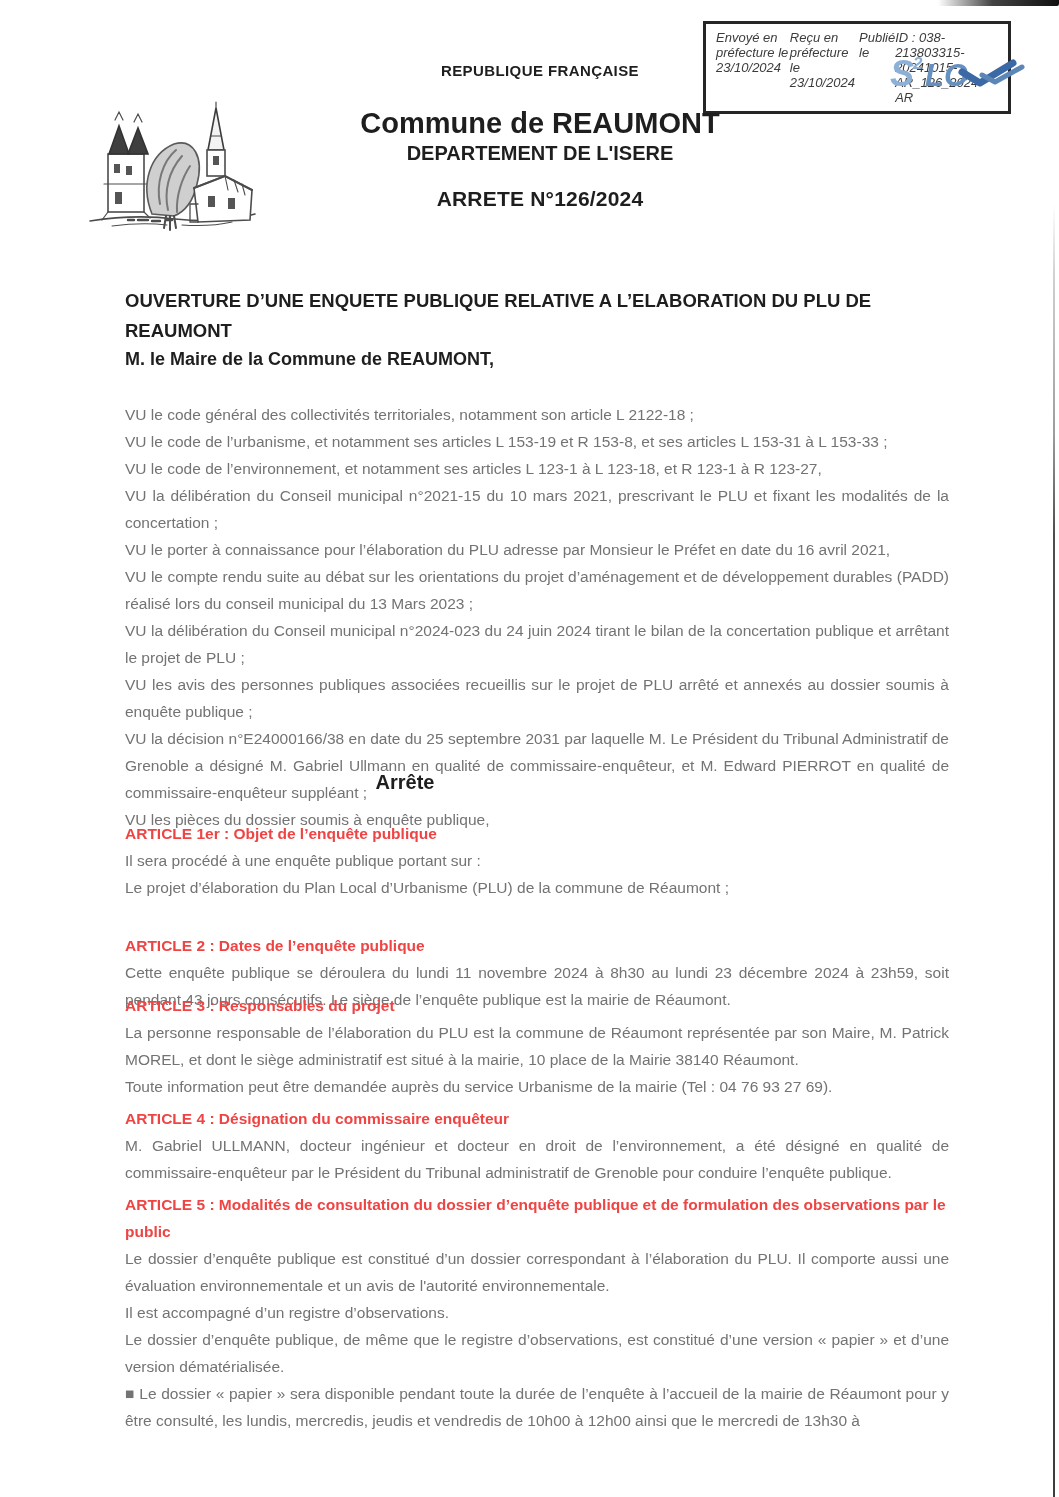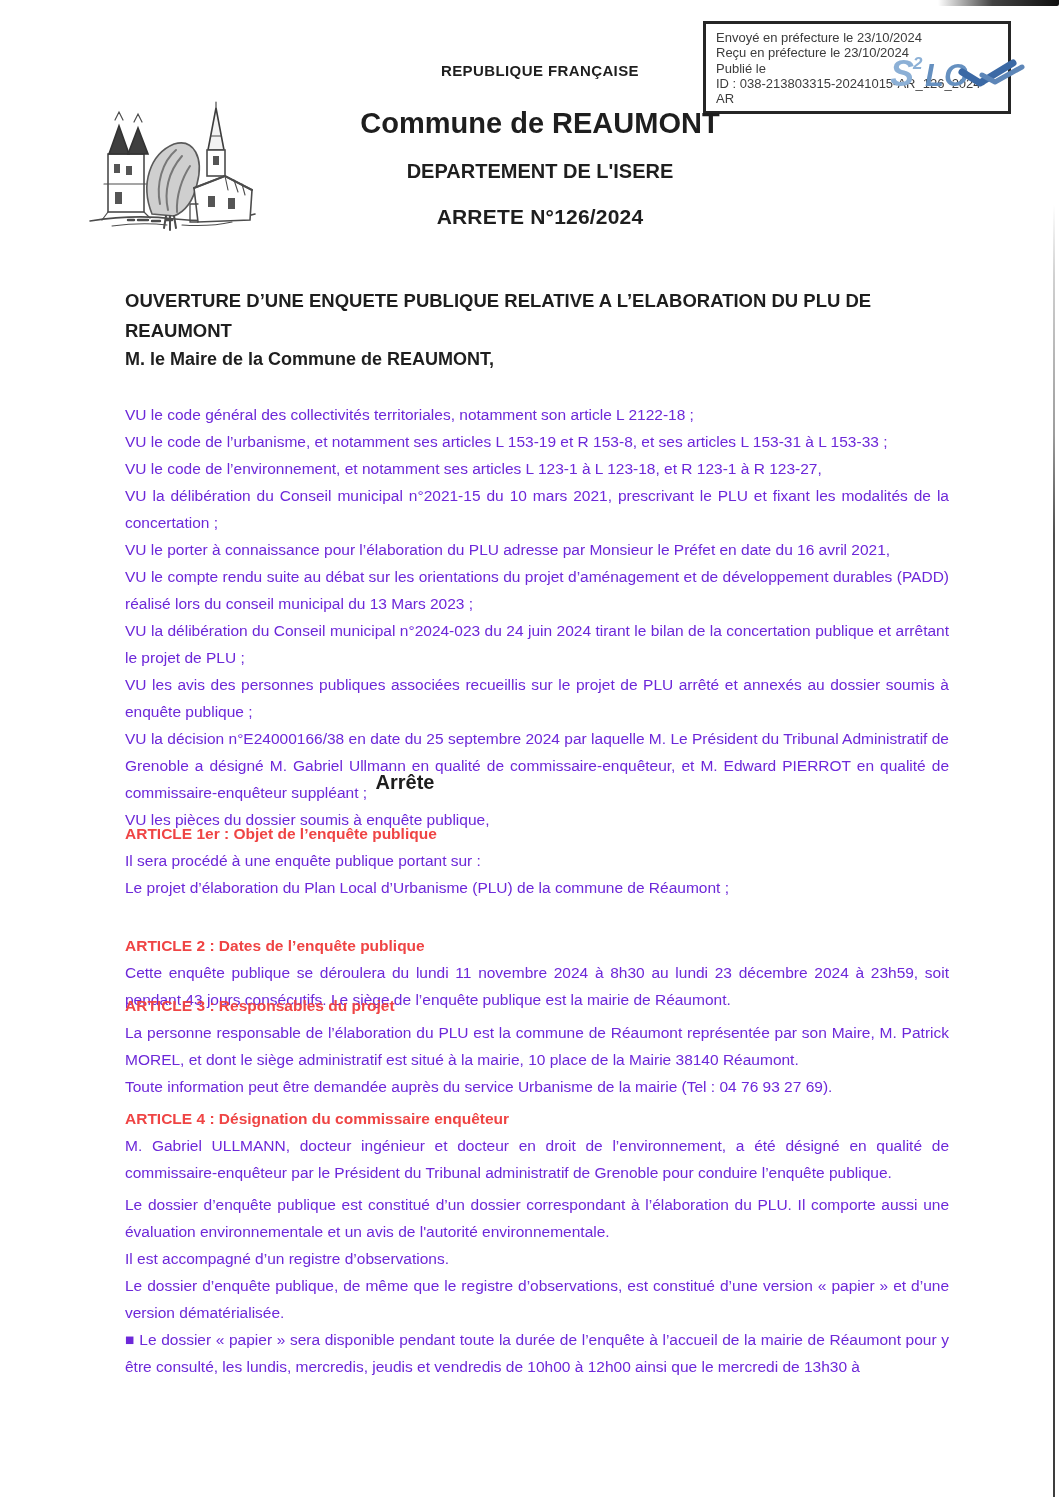--- a/index.html
+++ b/index.html
@@ -11,38 +11,38 @@
   
   .scan-smudge { position:absolute; left:938px; top:0; width:121px; height:6px;
     background:linear-gradient(90deg, rgba(20,20,20,0), rgba(20,20,20,.8) 45%, #101010);
     border-radius:0 0 2px 2px; }
   .scan-line { position:absolute; left:1053px; top:205px; width:2px; height:1292px;
     background:linear-gradient(180deg, rgba(90,90,90,0) 0, rgba(90,90,90,.28) 70px,
       rgba(75,75,75,.55) 230px, #4d4d4d 330px, #3d3d3d 100%); }
   
   .stamp-box { position:absolute; left:703px; top:21px; width:308px; height:93px;
     box-sizing:border-box; border:3px solid #262626; background:#fff;
-    padding:6px 10px 5px; display:flex; flex-direction:column; justify-content:space-between;
-    font-size:13px; color:#3c3c3c; line-height:15px; }
+    padding:6px 10px 5px; display:flex; flex-direction:row; justify-content:space-between;
+    font-size:13px; color:#3c3c3c; line-height:15px;font-style:italic; }
   .s2lo { position:absolute; left:890px; top:50px; width:150px; height:46px; }
   
   .sketch { position:absolute; left:82px; top:92px; width:180px; height:150px; }
   
   .header-center { position:absolute; left:120px; top:62px; width:840px; text-align:center; }
   .republic { font-size:15px; font-weight:bold; letter-spacing:.4px; }
   .commune  { margin-top:28px; font-size:29px; font-weight:bold;text-align:center; }
-  .departement { margin-top:20px; font-size:20px; font-weight:bold; }
+  .departement { margin-top:2px; font-size:20px; font-weight:bold; }
   .arrete-number { margin-top:22px; font-size:21px; font-weight:bold; letter-spacing:.2px; }
   
   .doc-title { position:absolute; left:125px; top:286px; width:824px; 
     font-size:18.5px; font-weight:bold; line-height:30px; }
   .salutation { position:absolute; left:125px; top:349px; font-size:18px; font-weight:bold; }
   .vu-block { position:absolute; left:125px; top:401px; width:824px; }
   .body-text, .vu-block p, .article p {
-    font-size:15.5px; line-height:27px; margin:0; text-align:justify; color:#6d28d9; }
+    font-size:15.5px; line-height:27px; margin:0; text-align:justify; color:#737373; }
   .arrete-heading { position:absolute; left:125px; top:771px; width:560px;
     text-align:center; font-size:20px; font-weight:bold; }
   .article { position:absolute; left:125px; width:824px; }
   .article h3 { margin:0; font-size:15.5px; line-height:27px; font-weight:bold; color:#ef4444; }
   .a1 { top:820px; } .a2 { top:905px;margin-top:27px; } .a3 { top:992px; } .a4 { top:1105px; } .a5 { top:1191px; }
 </style>
 </head>
 <body>
 
 <div class="page">
@@ -115,21 +115,21 @@
 
   <div class="vu-block">
     <p>VU le code général des collectivités territoriales, notamment son article L 2122-18 ;</p>
     <p>VU le code de l’urbanisme, et notamment ses articles L 153-19 et R 153-8, et ses articles L 153-31 à L 153-33 ;</p>
     <p>VU le code de l’environnement, et notamment ses articles L 123-1 à L 123-18, et R 123-1 à R 123-27,</p>
     <p>VU la délibération du Conseil municipal n°2021-15 du 10 mars 2021, prescrivant le PLU et fixant les modalités de la concertation ;</p>
     <p>VU le porter à connaissance pour l’élaboration du PLU adresse par Monsieur le Préfet en date du 16 avril 2021,</p>
     <p>VU le compte rendu suite au débat sur les orientations du projet d’aménagement et de développement durables (PADD) réalisé lors du conseil municipal du 13 Mars 2023 ;</p>
     <p>VU la délibération du Conseil municipal n°2024-023 du 24 juin 2024 tirant le bilan de la concertation publique et arrêtant le projet de PLU ;</p>
     <p>VU les avis des personnes publiques associées recueillis sur le projet de PLU arrêté et annexés au dossier soumis à enquête publique ;</p>
-    <p>VU la décision n°E24000166/38 en date du 25 septembre 2024 par laquelle M. Le Président du Tribunal Administratif de Grenoble a désigné M. Gabriel Ullmann en qualité de commissaire-enquêteur, et M. Edward PIERROT en qualité de commissaire-enquêteur suppléant ;</p>
+    <p>VU la décision n°E24000166/38 en date du 25 septembre 2031 par laquelle M. Le Président du Tribunal Administratif de Grenoble a désigné M. Gabriel Ullmann en qualité de commissaire-enquêteur, et M. Edward PIERROT en qualité de commissaire-enquêteur suppléant ;</p>
     <p>VU les pièces du dossier soumis à enquête publique,</p>
   </div>
 
   <div class="arrete-heading">Arrête</div>
 
   <section class="article a1">
     <h3>ARTICLE 1er : Objet de l’enquête publique</h3>
     <p>Il sera procédé à une enquête publique portant sur :</p>
     <p>Le projet d’élaboration du Plan Local d’Urbanisme (PLU) de la commune de Réaumont ;</p>
   </section>
@@ -144,19 +144,20 @@
     <p>La personne responsable de l’élaboration du PLU est la commune de Réaumont représentée par son Maire, M. Patrick MOREL, et dont le siège administratif est situé à la mairie, 10 place de la Mairie 38140 Réaumont.</p>
     <p>Toute information peut être demandée auprès du service Urbanisme de la mairie (Tel : 04 76 93 27 69).</p>
   </section>
 
   <section class="article a4">
     <h3>ARTICLE 4 : Désignation du commissaire enquêteur</h3>
     <p>M. Gabriel ULLMANN, docteur ingénieur et docteur en droit de l’environnement, a été désigné en qualité de commissaire-enquêteur par le Président du Tribunal administratif de Grenoble pour conduire l’enquête publique.</p>
   </section>
 
   <section class="article a5">
+    <h3>ARTICLE 5 : Modalités de consultation du dossier d’enquête publique et de formulation des observations par le public</h3>
     <p>Le dossier d’enquête publique est constitué d’un dossier correspondant à l’élaboration du PLU. Il comporte aussi une évaluation environnementale et un avis de l'autorité environnementale.</p>
     <p>Il est accompagné d’un registre d’observations.</p>
     <p>Le dossier d’enquête publique, de même que le registre d’observations, est constitué d’une version « papier » et d’une version dématérialisée.</p>
     <p>■ Le dossier « papier » sera disponible pendant toute la durée de l’enquête à l’accueil de la mairie de Réaumont pour y être consulté, les lundis, mercredis, jeudis et vendredis de 10h00 à 12h00 ainsi que le mercredi de 13h30 à</p>
   </section>
 
 </div>
 
 </body></html>

